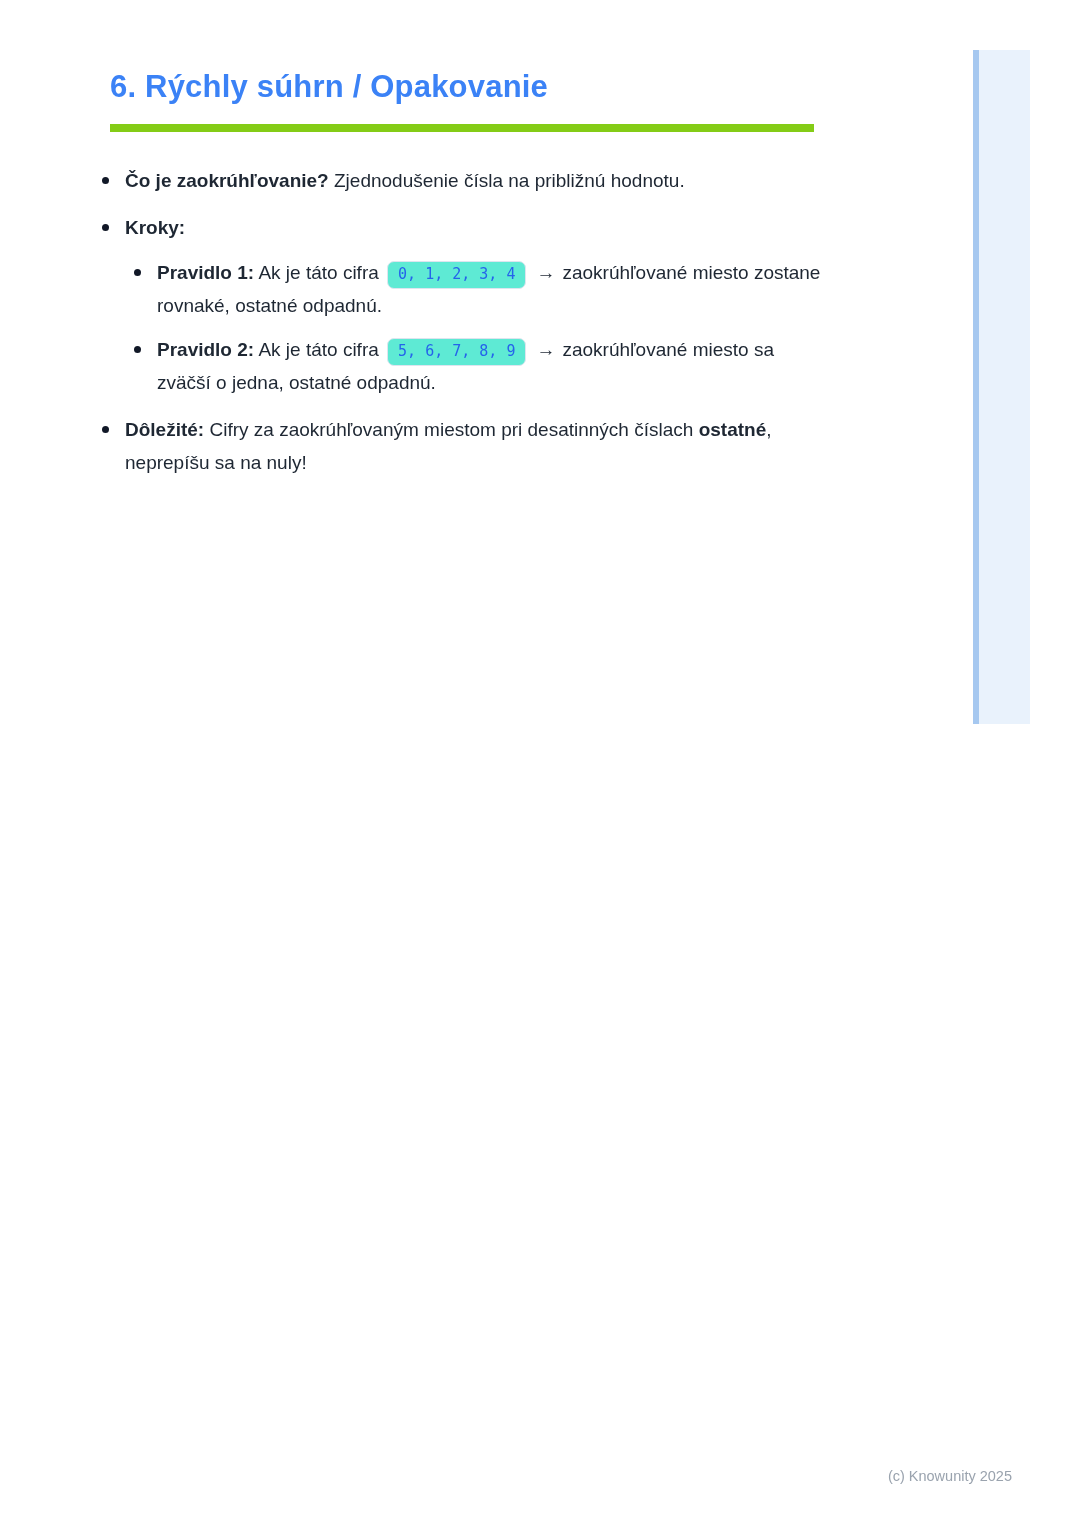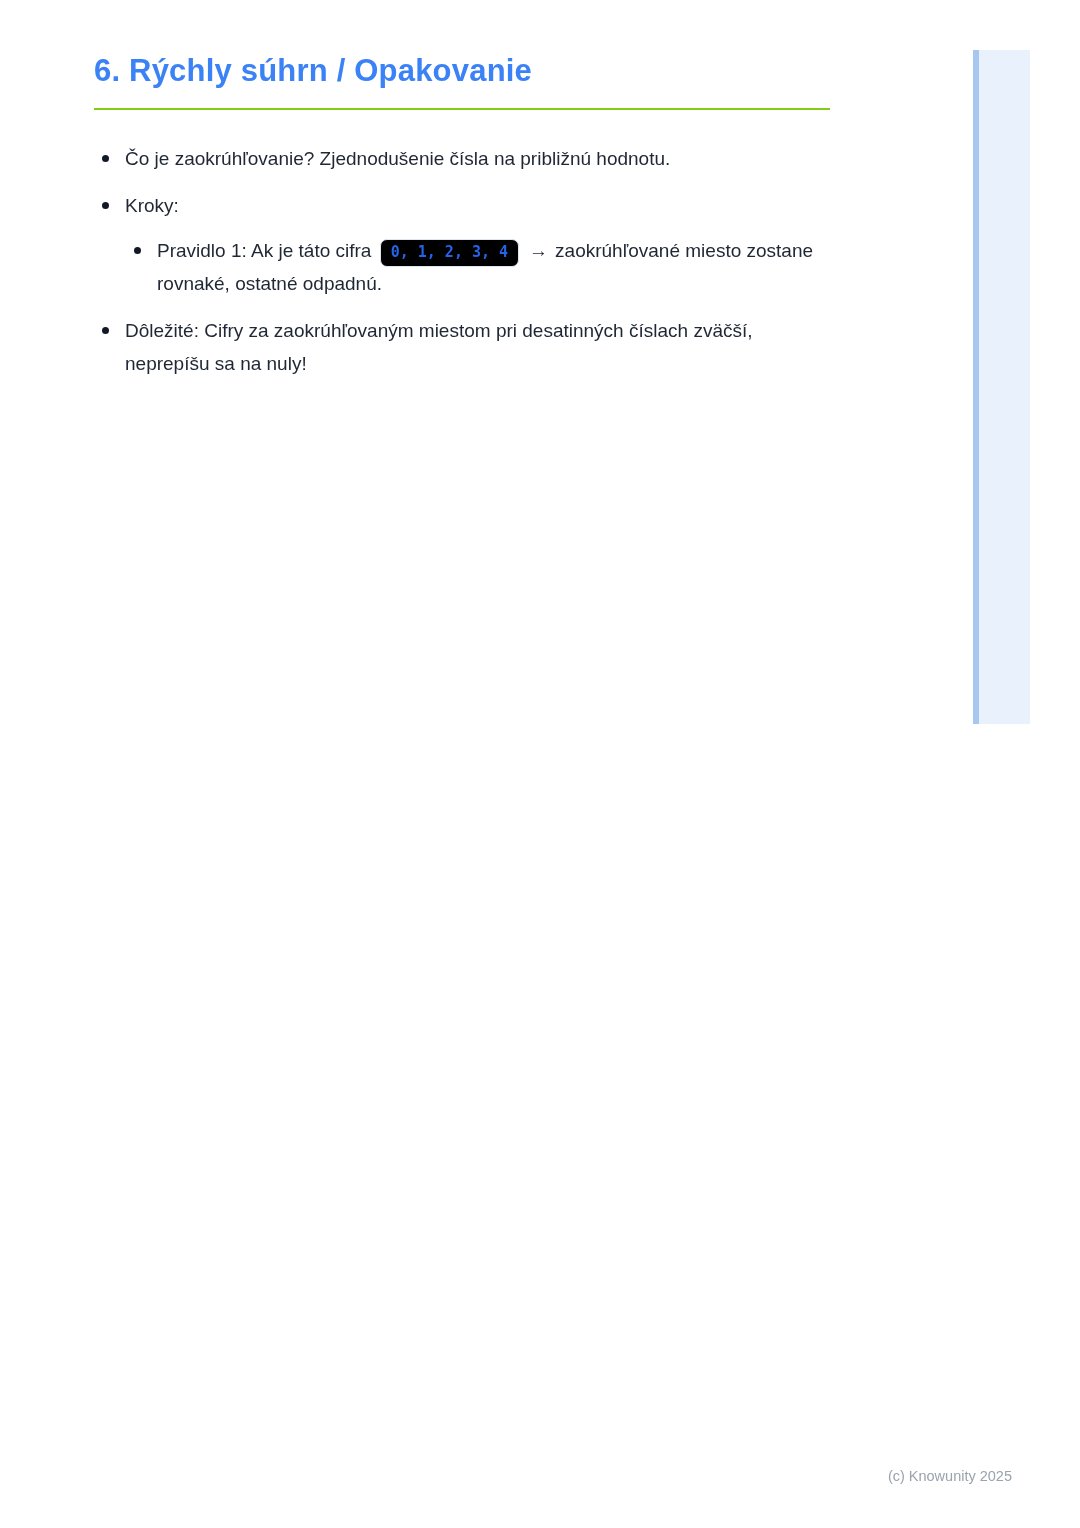--- a/index.html
+++ b/index.html
@@ -13,27 +13,27 @@
     position: relative;
     overflow: hidden;
   }
   .content {
     position: absolute;
     left: 94px;
     top: 52px;
     width: 736px;
   }
   h1.title {
-    margin: 0;
+    margin: 16px;
     font-size: 31px;
     line-height: 38px;
     font-weight: 700;
     color: #3b82f6;
     padding-bottom: 18px;
-    border-bottom: 2px solid #84cc16;
+    border-bottom: 8px solid #84cc16;
     letter-spacing: 0.2px;
   }
   p.intro {
     margin: 28px 0 0 0;
     font-size: 19px;
     line-height: 1.5;
   }
   ul { list-style: none; margin: 0; padding: 0; }
   ul.lvl1 { margin-top: 32px; }
   ul.lvl1 > li {
@@ -64,28 +64,28 @@
   ul.lvl2 > li::before {
     content: "";
     position: absolute;
     left: 9px;
     top: 13px;
     width: 7px;
     height: 7px;
     border-radius: 50%;
     background: #111827;
   }
-  b, .bold { font-weight: 400; }
+  b, .bold { font-weight: 700; }
   .chip {
     display: inline-block;
     font-family: "DejaVu Sans Mono", monospace;
     font-size: 15px;
-    font-weight: 700;
+    font-weight: 400;
     color: #2563eb;
-    background: #000000;
+    background: #5eead4;
     border: 1px solid #dde5ef;
     border-radius: 7px;
     padding: 3px 10px 4px 10px;
     margin: 0 3px;
     line-height: 1.25;
     vertical-align: baseline;
     white-space: nowrap;
   }
   .arrow {
     margin: 0 7px;
@@ -133,26 +133,29 @@
     <li>
       <b>Kroky:</b>
       <ul class="lvl2">
 
 
 
         <li>
           <b>Pravidlo 1:</b><span> Ak je táto cifra </span><code class="chip">0, 1, 2, 3, 4</code><span class="arrow">→</span><span>zaokrúhľované miesto zostane rovnaké, ostatné odpadnú.</span>
         </li>
 
+        <li>
+          <b>Pravidlo 2:</b><span> Ak je táto cifra </span><code class="chip">5, 6, 7, 8, 9</code><span class="arrow">→</span><span>zaokrúhľované miesto sa zväčší o jedna, ostatné odpadnú.</span>
+        </li>
 
       </ul>
     </li>
 
     <li>
-      <b>Dôležité:</b><span> Cifry za zaokrúhľovaným miestom pri desatinných číslach </span><b>zväčší</b><span>, neprepíšu sa na nuly!</span>
+      <b>Dôležité:</b><span> Cifry za zaokrúhľovaným miestom pri desatinných číslach </span><b>ostatné</b><span>, neprepíšu sa na nuly!</span>
     </li>
 
 
   </ul>
 
 </div>
 
 <div class="edge-line"></div>
 <div class="edge-fill"></div>
 

